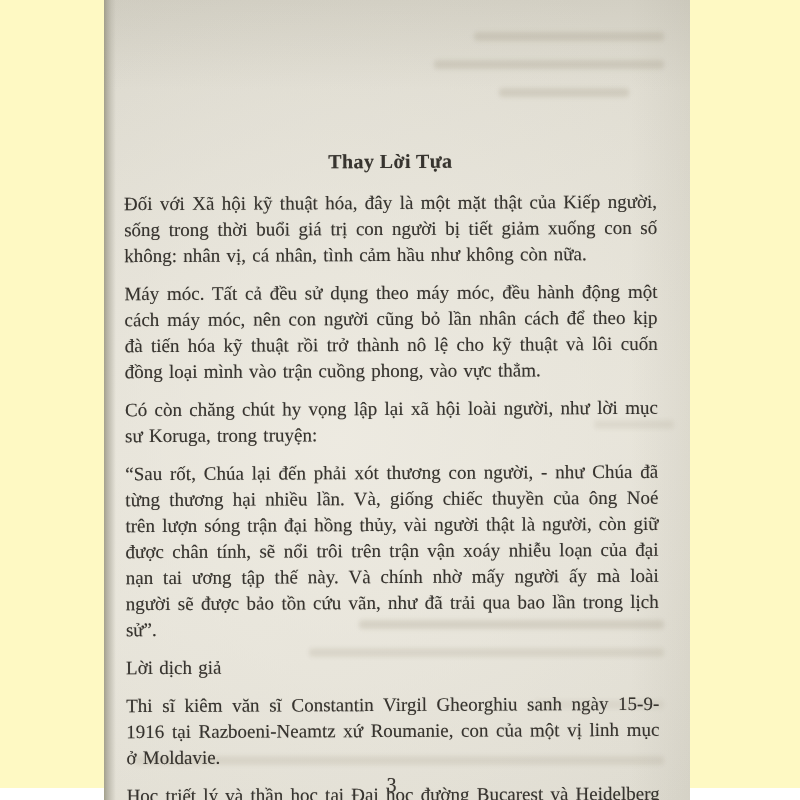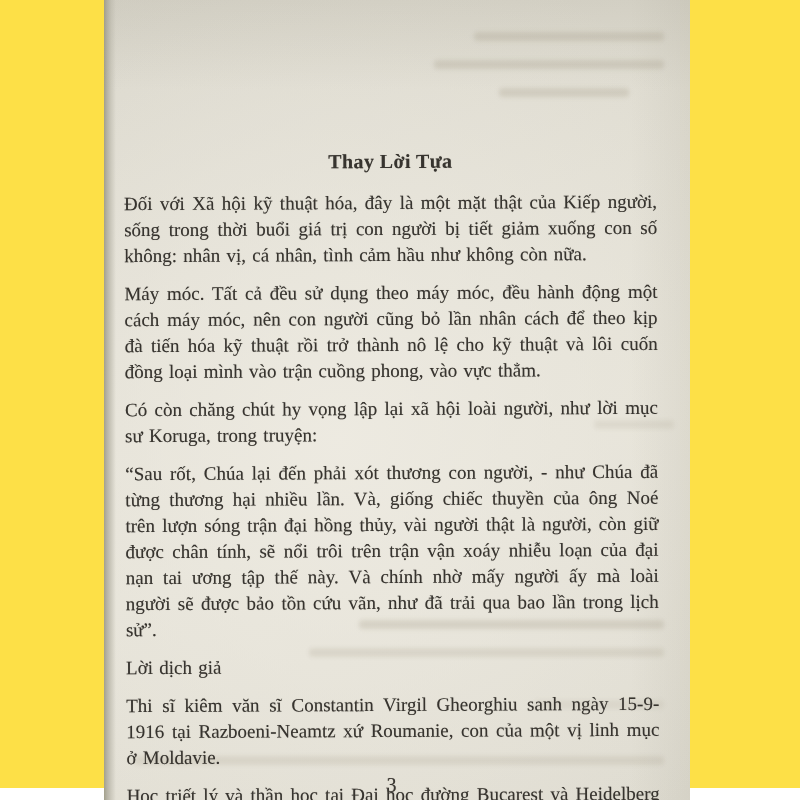--- a/index.html
+++ b/index.html
@@ -8,21 +8,21 @@
     background: #ffffff;
     width: 800px;
     height: 800px;
     overflow: hidden;
     font-family: "Liberation Serif", "DejaVu Serif", serif;
   }
   .viewport {
     position: relative;
     width: 800px;
     height: 788px;
-    background: #fde047;
+    background: #fef9c3;
   }
   
   .book-page {
     position: absolute;
     left: 104px;
     top: 0;
     width: 586px;
     height: 800px;
     background:
       radial-gradient(ellipse 120% 90% at 40% 55%, rgba(238,235,226,0.9) 0%, rgba(224,221,210,0.0) 70%),

